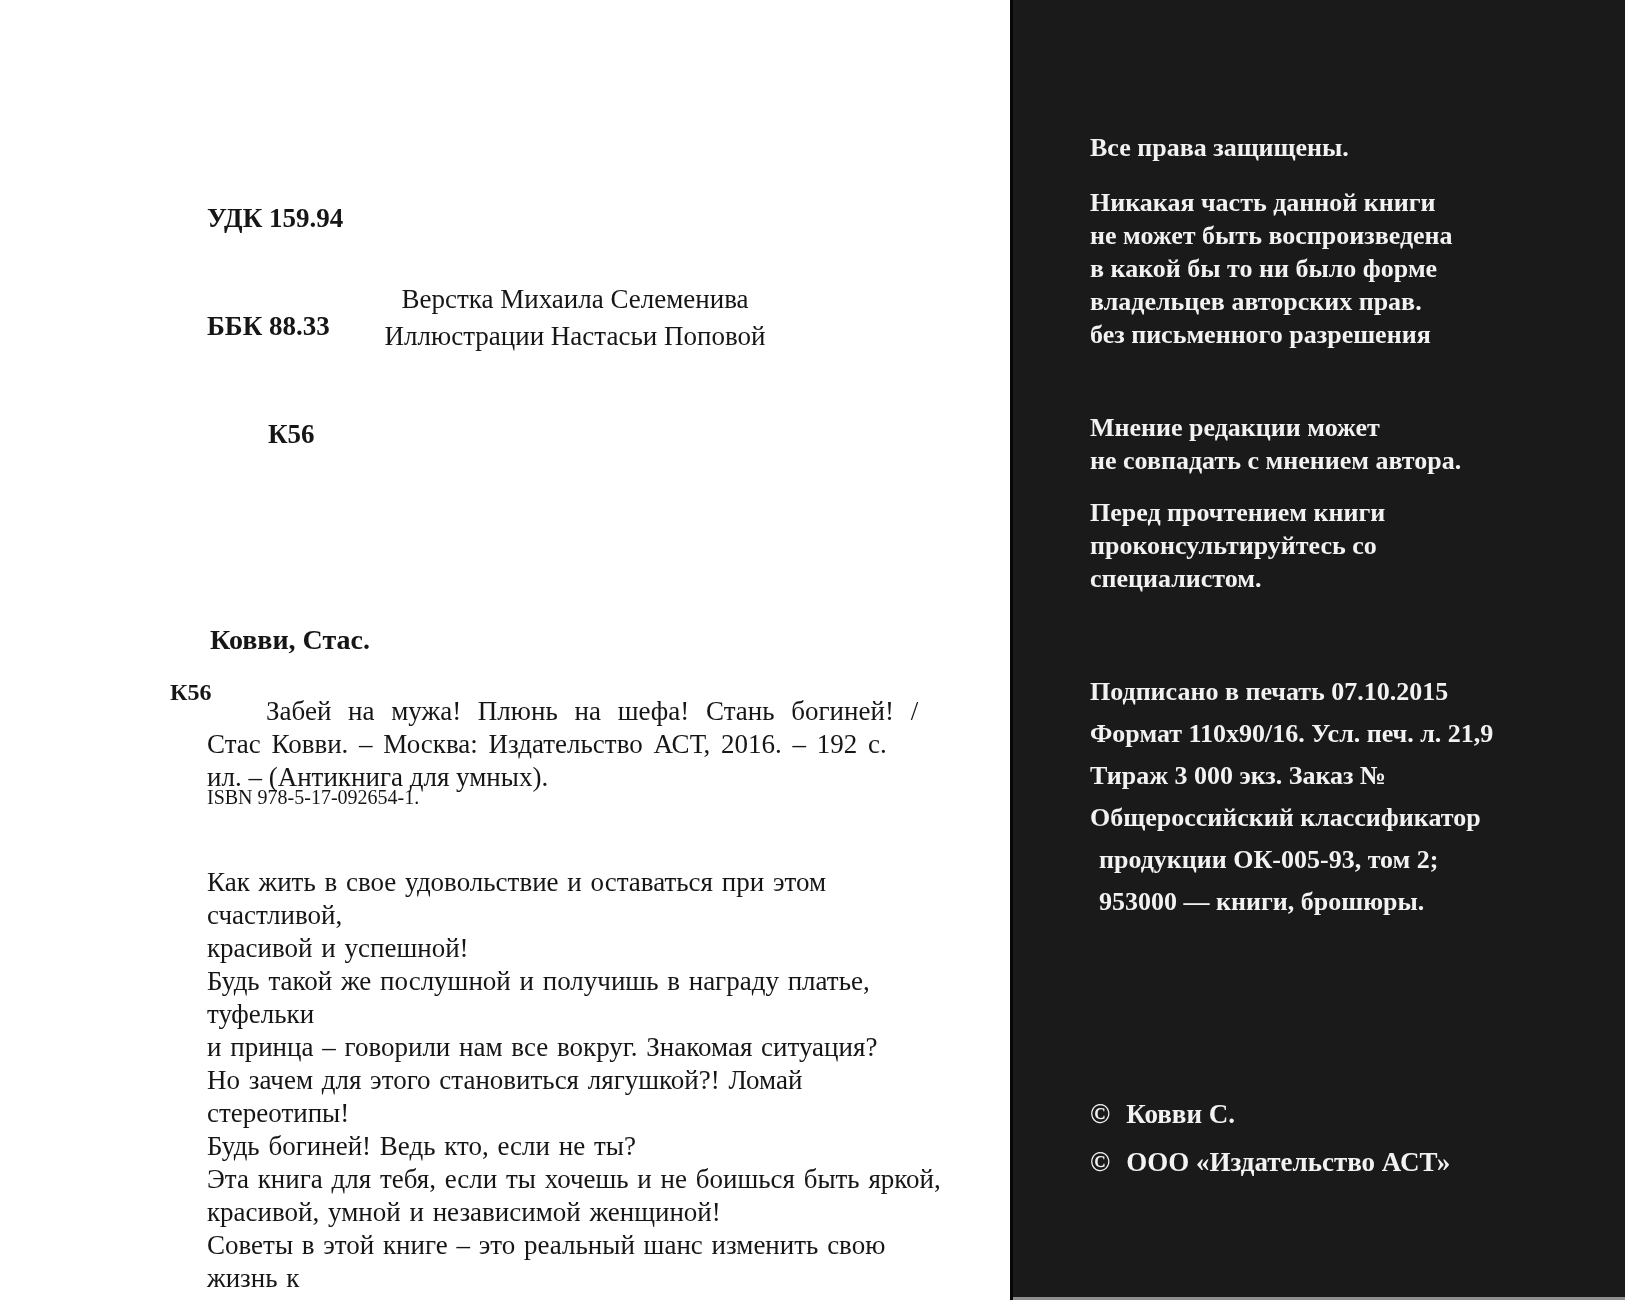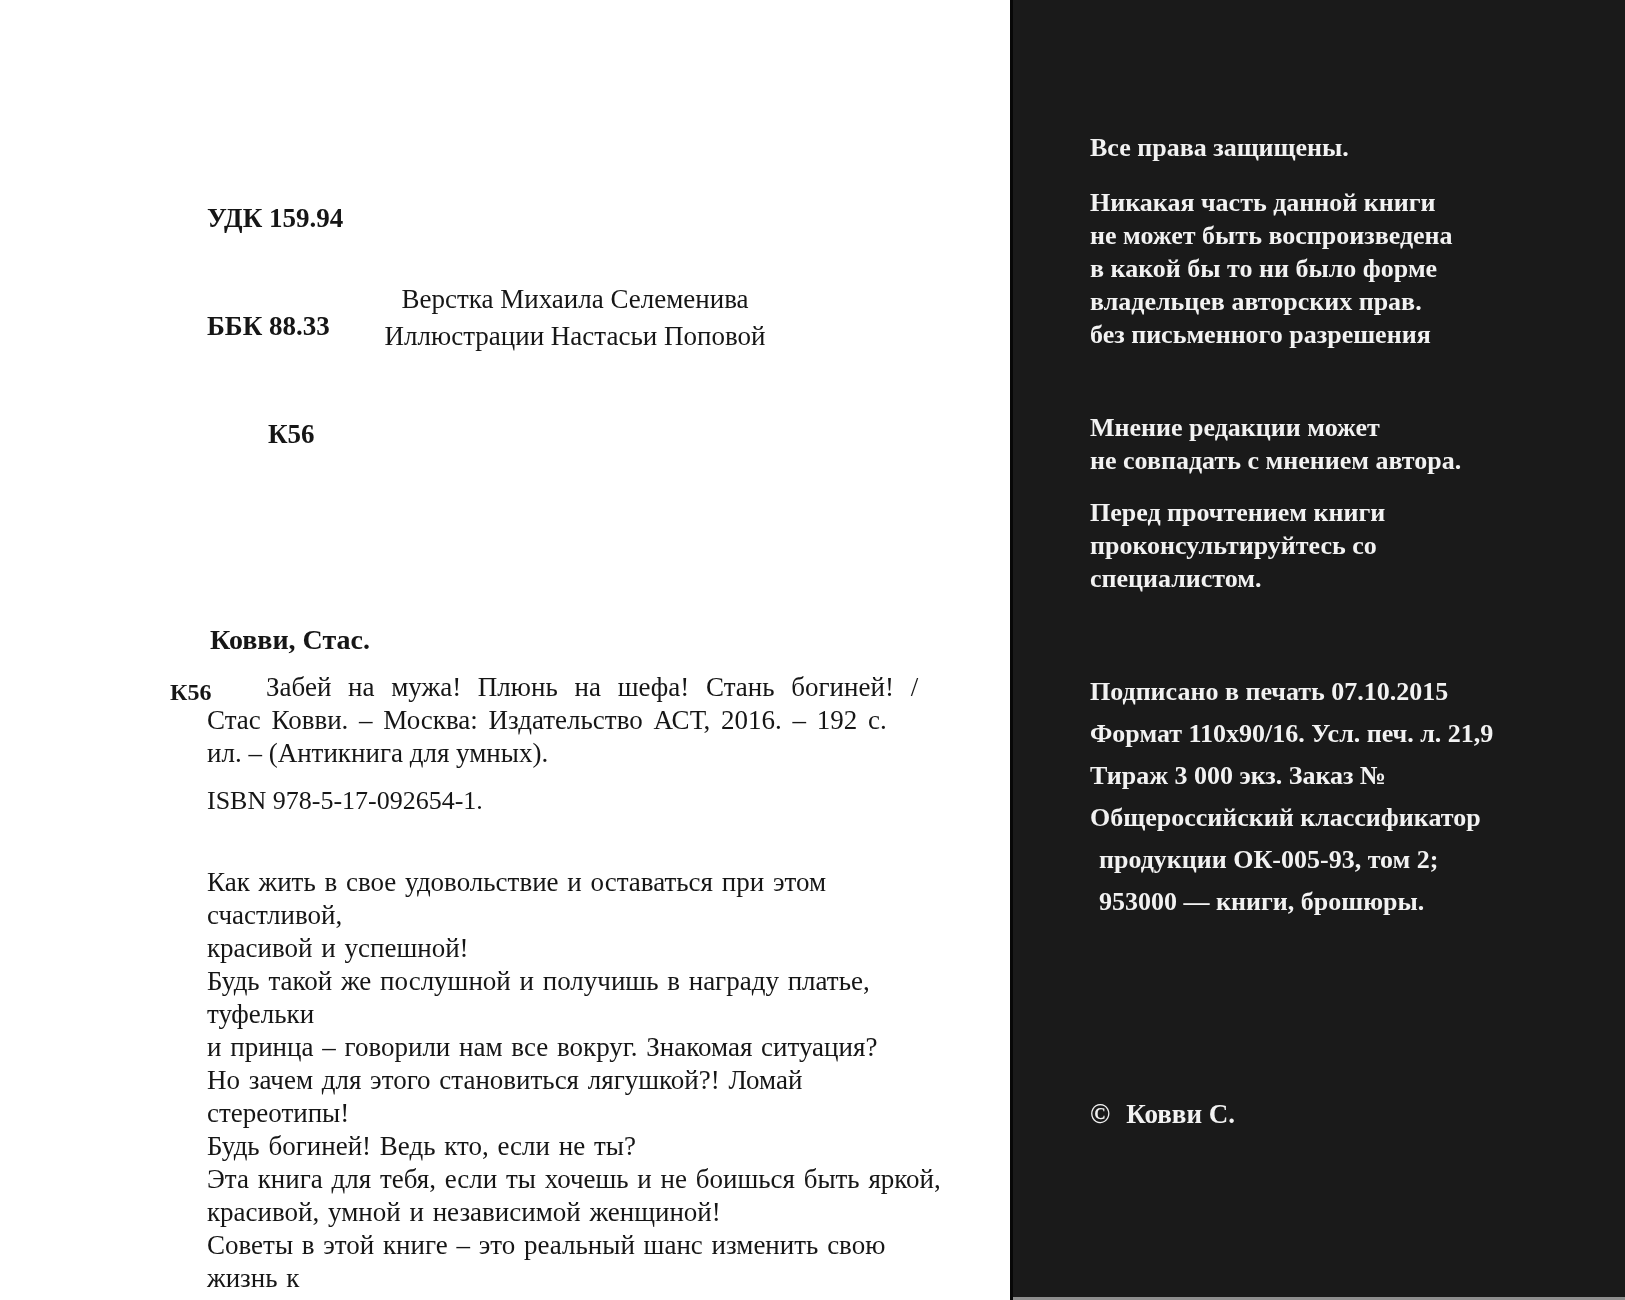--- a/index.html
+++ b/index.html
@@ -41,26 +41,26 @@
   }
 
   .entry-code {
     left: 170px; top: 679px;
     font-size: 24px; font-weight: bold;
   }
   .bib-block {
     left: 207px; top: 671px; width: 745px;
     font-size: 27px; line-height: 33px;
   }
-  .bib-line-1 { padding-left: 59px; word-spacing: 10px; }
+  .bib-line-1 { padding-left: 59px; word-spacing: 10px; margin-top: 24px; }
   .bib-line-2 { word-spacing: 4px; }
 
   .isbn-line {
     left: 207px; top: 786px;
-    font-size: 26px;
+    font-size: 20px;
   }
 
   .annotation-block {
     left: 207px; top: 866px; width: 745px;
     font-size: 27px; line-height: 33px;
     word-spacing: 2px;
   }
 
   
   .right-panel {
@@ -162,18 +162,21 @@
       <div class="rp-text">Тираж 3 000 экз. Заказ №</div>
       <div class="rp-text">Общероссийский классификатор</div>
       <div class="rp-text indent-sm">продукции ОК-005-93, том 2;</div>
       <div class="rp-text indent-sm">953000 — книги, брошюры.</div>
     </div>
 
     <div class="abs rp-copyright">
       <div class="rp-text">
         <span class="copyright-symbol">©</span><span>Ковви С.</span>
       </div>
+      <div class="rp-text">
+        <span class="copyright-symbol">©</span><span>ООО «Издательство АСТ»</span>
+      </div>
     </div>
 
     <div class="panel-bottom-edge"></div>
   </div>
 
 </div>
 
 </body></html>

